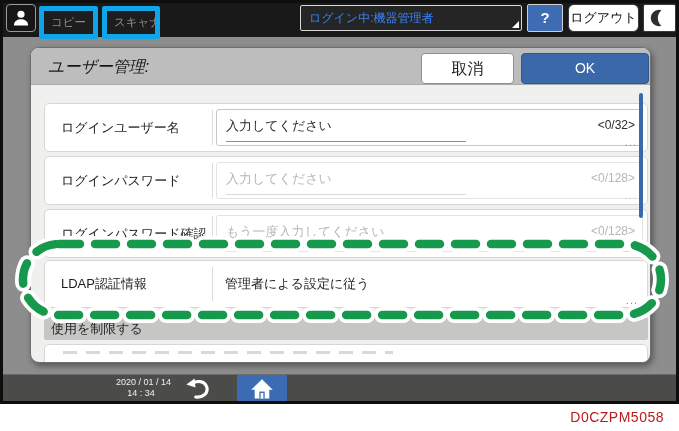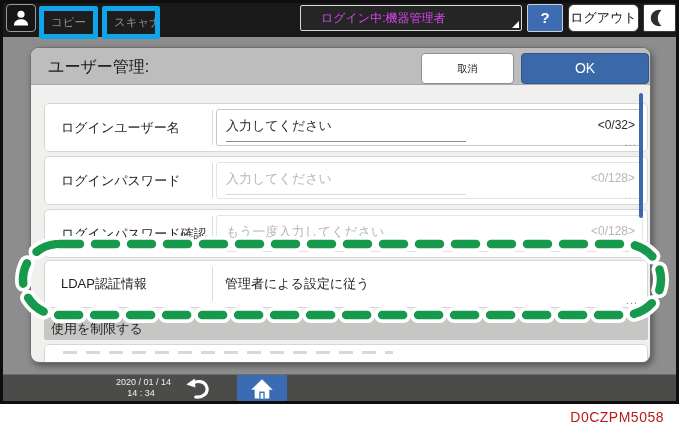--- a/index.html
+++ b/index.html
@@ -8,31 +8,31 @@
   .screen { position:absolute; left:0; top:0; width:679px; height:404px; background:#8d8d8d; overflow:hidden; }
   .bezel { position:absolute; left:0; top:0; width:679px; height:404px; border:3px solid #0e0e0e; z-index:60; pointer-events:none; }
 
   
   .topbar { position:absolute; left:0; top:0; width:679px; height:37px; background:#191919; z-index:5; }
   .user-btn { position:absolute; left:6px; top:4px; width:30px; height:28px; background:#161616; border:1px solid #9a9a9a; border-radius:4px; display:flex; align-items:center; justify-content:center; }
   .fn-tab { position:absolute; top:6px; height:33px; border:5px solid #0ea5e9; border-radius:2px; background:#1d1d1d; color:#909090; font-size:11.5px; line-height:22px; padding-left:7px; white-space:nowrap; overflow:hidden; }
   .tab-copy { left:39px; width:59px; }
   .tab-scan { left:102px; width:58px; }
   .tab-fax  { left:163px; width:57px; }
-  .login-drop { position:absolute; left:300px; top:5px; width:222px; height:26px; background:#252525; border:1px solid #d8d8d8; border-radius:2px; color:#d946ef; font-size:12px; line-height:24px; padding-left:20px; }
+  .login-drop { position:absolute; left:300px; top:5px; width:222px; height:26px; background:#252525; border:1px solid #d8d8d8; border-radius:2px; color:#3b82f6; font-size:12px; line-height:24px; padding-left:8px; }
   .login-tri { position:absolute; right:2px; bottom:2px; width:0; height:0; border-left:7px solid transparent; border-bottom:7px solid #fff; }
   .help-btn { position:absolute; left:527px; top:4px; width:36px; height:28px; background:#3e6cb2; border:1px solid #cfcfcf; border-radius:2px; color:#fff; font-size:15px; font-weight:bold; text-align:center; line-height:26px; }
   .logout-btn { position:absolute; left:568px; top:4px; width:71px; height:28px; background:#fff; border:1px solid #3a3a3a; border-radius:6px; color:#111; font-size:13px; text-align:center; line-height:26px; }
   .moon-btn { position:absolute; left:643px; top:4px; width:33px; height:28px; background:#fff; border:1px solid #3a3a3a; border-radius:2px; display:flex; align-items:center; justify-content:center; }
 
   
   .dialog { position:absolute; left:30px; top:47px; width:621px; height:316px; background:#f0f0ee; border:1px solid #6f6f6f; border-radius:9px; box-shadow:2px 3px 6px rgba(0,0,0,.4); overflow:hidden; z-index:10; }
   .dlg-header { position:absolute; left:0; top:0; width:100%; height:37px; background:#bdbdbd; border-bottom:1px solid #a9a9a9; }
-  .dlg-title { position:absolute; left:17px; top:0; line-height:37px; font-size:16px; color:#161616; }
-  .cancel-btn { position:absolute; left:390px; top:5px; width:93px; height:31px; background:#fff; border:1px solid #8f8f8f; border-radius:4px; font-size:10px; color:#1c1c1c; text-align:center; line-height:29px; }
+  .dlg-title { position:absolute; left:17px; top:0; line-height:37px; font-size:16px; color:#161616;font-style:italic; }
+  .cancel-btn { position:absolute; left:390px; top:5px; width:93px; height:31px; background:#fff; border:1px solid #8f8f8f; border-radius:4px; font-size:16px; color:#1c1c1c; text-align:center; line-height:29px; }
   .ok-btn { position:absolute; left:490px; top:5px; width:128px; height:31px; background:#3b68a9; border:1px solid #31578e; border-radius:4px; font-size:14px; color:#fff; text-align:center; line-height:29px; }
 
   .row { position:absolute; left:13px; width:604px; height:49px; background:#fff; border:1px solid #d6d6d4; border-radius:5px; }
   .row-label { position:absolute; left:16px; top:50%; transform:translateY(-50%); font-size:13px; color:#1e1e1e; white-space:nowrap; }
   .row-divider { position:absolute; left:167px; top:6px; bottom:6px; width:1px; background:#dcdcda; }
   .input-box { position:absolute; left:171px; top:5px; right:4px; bottom:5px; background:#fff; border:1px solid #c7c7c5; border-radius:3px; }
   .ph { position:absolute; left:9px; top:7px; font-size:13px; color:#2a2a2a; white-space:nowrap; }
   .underline { position:absolute; left:9px; top:31px; width:240px; height:1px; background:#8f8f8f; }
   .counter { position:absolute; right:7px; top:8px; font-size:12px; color:#2a2a2a; }
   .dots { position:absolute; right:5px; bottom:-3px; font-size:11px; color:#8a8a8a; letter-spacing:1px; }

